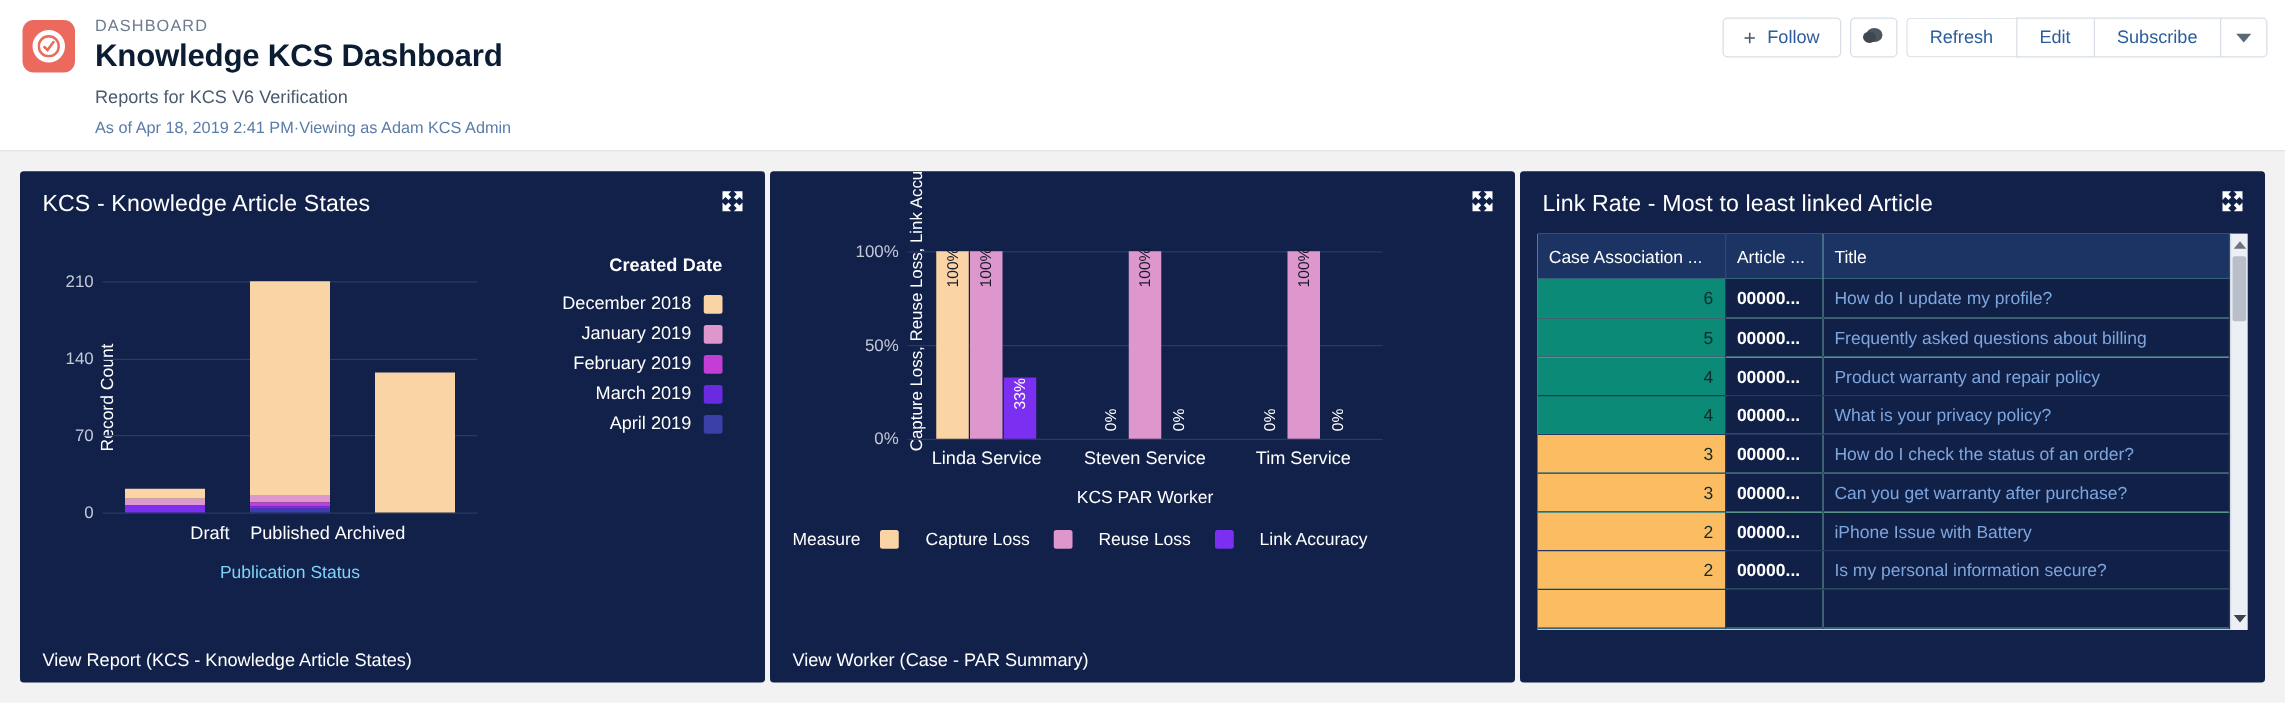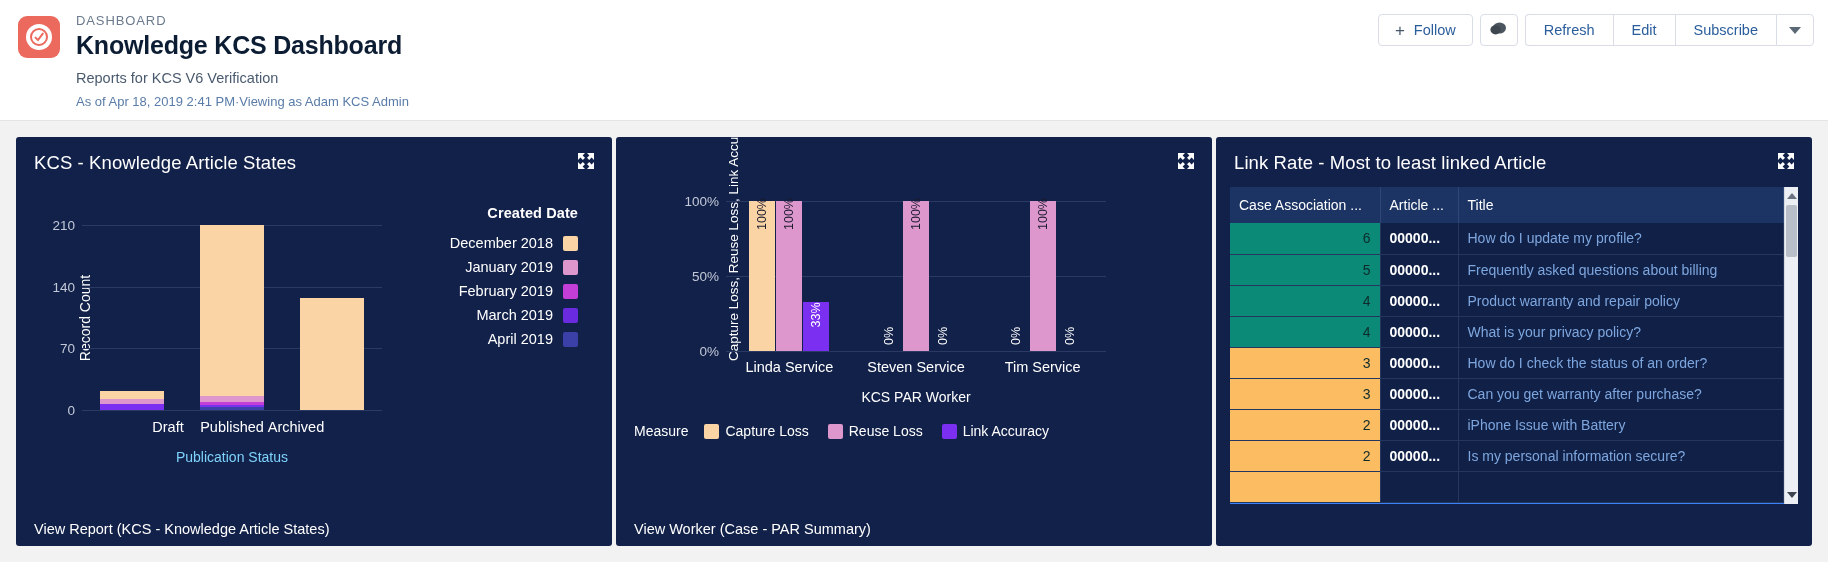--- a/index.html
+++ b/index.html
@@ -179,27 +179,27 @@
   .xlabels2 span{ width:120px;text-align:center;font-size:14.5px;color:#ffffff; }
   .xaxis-title2{
     position:absolute;left:92px;top:232px;width:380px;text-align:center;
     font-size:14px;color:#ffffff;
   }
   .legend2{
     position:absolute;left:0;top:266px;display:flex;align-items:center;gap:9px;
     font-size:14px;color:#ffffff;
   }
   .legend2 .mlabel{ margin-right:7px; }
-  .legend2 .li{ display:flex;align-items:center;gap:6px;margin-right:10px; }
+  .legend2 .li{ display:flex;align-items:center;gap:21px;margin-right:10px; }
 
   
   .tbl-outer{
     position:absolute;left:14px;right:14px;top:50px;bottom:42px;
     display:flex;
-    background:#3b82f6;
+    background:#86efac;
   }
   .tbl-scroll{ flex:1 1 auto;overflow:hidden; }
   table{ border-collapse:collapse;width:100%;table-layout:fixed; }
   th{
     background:#1b3464;color:#ffffff;font-size:14px;font-weight:400;
     text-align:left;padding:9px 9px;height:36px;
     border-right:1px solid #2d4878;
     white-space:nowrap;overflow:hidden;
   }
   td{

